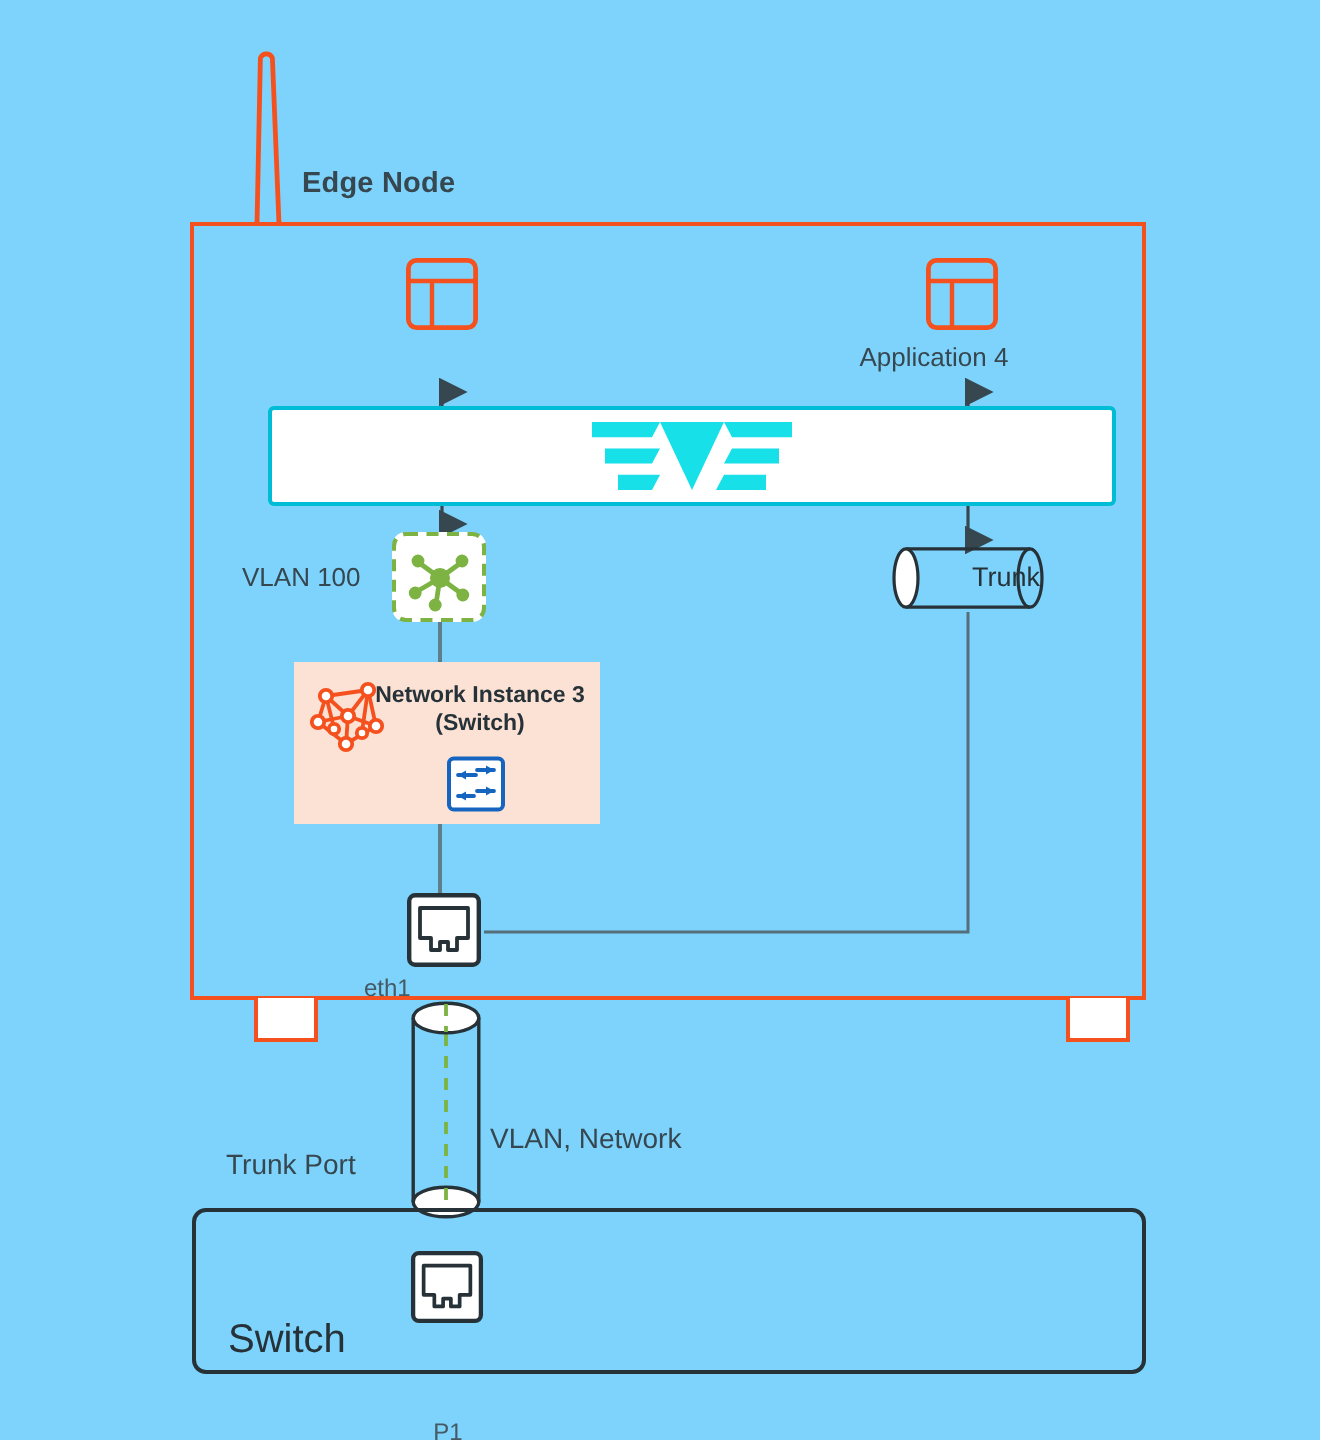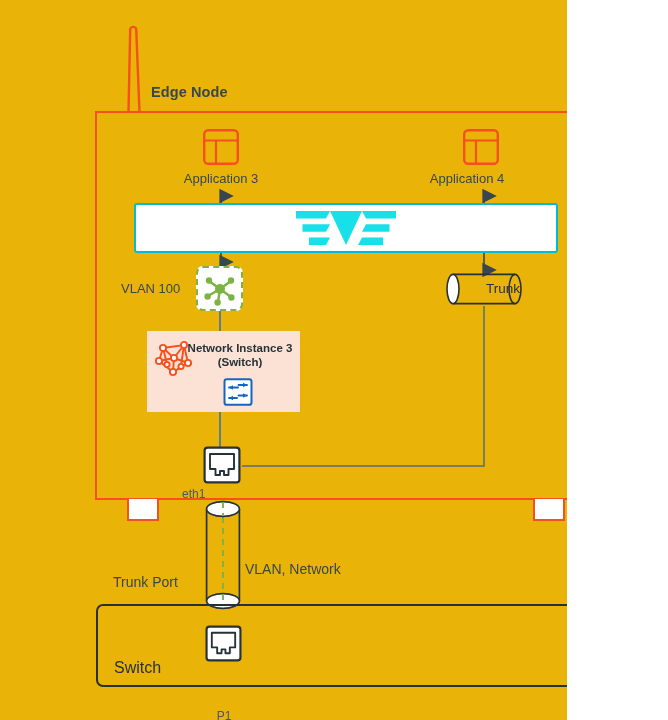--- a/index.html
+++ b/index.html
@@ -6,23 +6,23 @@
     margin: 0;
     padding: 0;
     background: #ffffff;
   }
   body {
     font-family: "Liberation Sans", sans-serif;
     -webkit-font-smoothing: antialiased;
   }
   #stage {
     position: relative;
-    width: 567px;
+    width: 660px;
     height: 720px;
-    background: #eab308;
+    background: #7dd3fc;
     overflow: hidden;
     text-decoration: underline;
   }
   .abs { position: absolute; }
 
   
   #edge-node-box {
     left: 95px;
     top: 111px;
     width: 478px;
@@ -213,21 +213,21 @@
     width: 477px;
     height: 83px;
     border: 2px solid #263238;
     border-radius: 7px;
     box-sizing: border-box;
     background: transparent;
   }
   #switch-label {
     left: 114px;
     top: 659px;
-    font-size: 16px;
+    font-size: 20px;
     color: #263238;
     white-space: nowrap;
   }
   #p1-port-icon {
     left: 205px;
     top: 625px;
     width: 37px;
     height: 37px;
   }
   #p1-label {
@@ -278,21 +278,20 @@
     <path d="M9.5 90 L11.2 7 A3.2 3.2 0 0 1 17.2 7 L20.5 90" fill="none" stroke="#F4511E" stroke-width="2.4" stroke-linejoin="round"></path>
   </svg>
 
   <div class="abs" id="edge-node-label">Edge Node</div>
 
   <svg class="abs app-icon" id="app3-icon" viewBox="0 0 38 38" xmlns="http://www.w3.org/2000/svg">
     <rect x="2.2" y="2.2" width="33.6" height="33.6" rx="4" ry="4" fill="none" stroke="#F4511E" stroke-width="2.4"></rect>
     <line x1="2.2" y1="12.5" x2="35.8" y2="12.5" stroke="#F4511E" stroke-width="2.2"></line>
     <line x1="14" y1="12.5" x2="14" y2="35.8" stroke="#F4511E" stroke-width="2.2"></line>
   </svg>
-  <div class="abs app-label" id="app3-label">Application 3</div>
 
   <svg class="abs app-icon" id="app4-icon" viewBox="0 0 38 38" xmlns="http://www.w3.org/2000/svg">
     <rect x="2.2" y="2.2" width="33.6" height="33.6" rx="4" ry="4" fill="none" stroke="#F4511E" stroke-width="2.4"></rect>
     <line x1="2.2" y1="12.5" x2="35.8" y2="12.5" stroke="#F4511E" stroke-width="2.2"></line>
     <line x1="14" y1="12.5" x2="14" y2="35.8" stroke="#F4511E" stroke-width="2.2"></line>
   </svg>
   <div class="abs app-label" id="app4-label">Application 4</div>
 
   <div class="abs" id="eve-bar"></div>
   <svg class="abs" id="eve-logo" viewBox="0 0 100 38" xmlns="http://www.w3.org/2000/svg">

